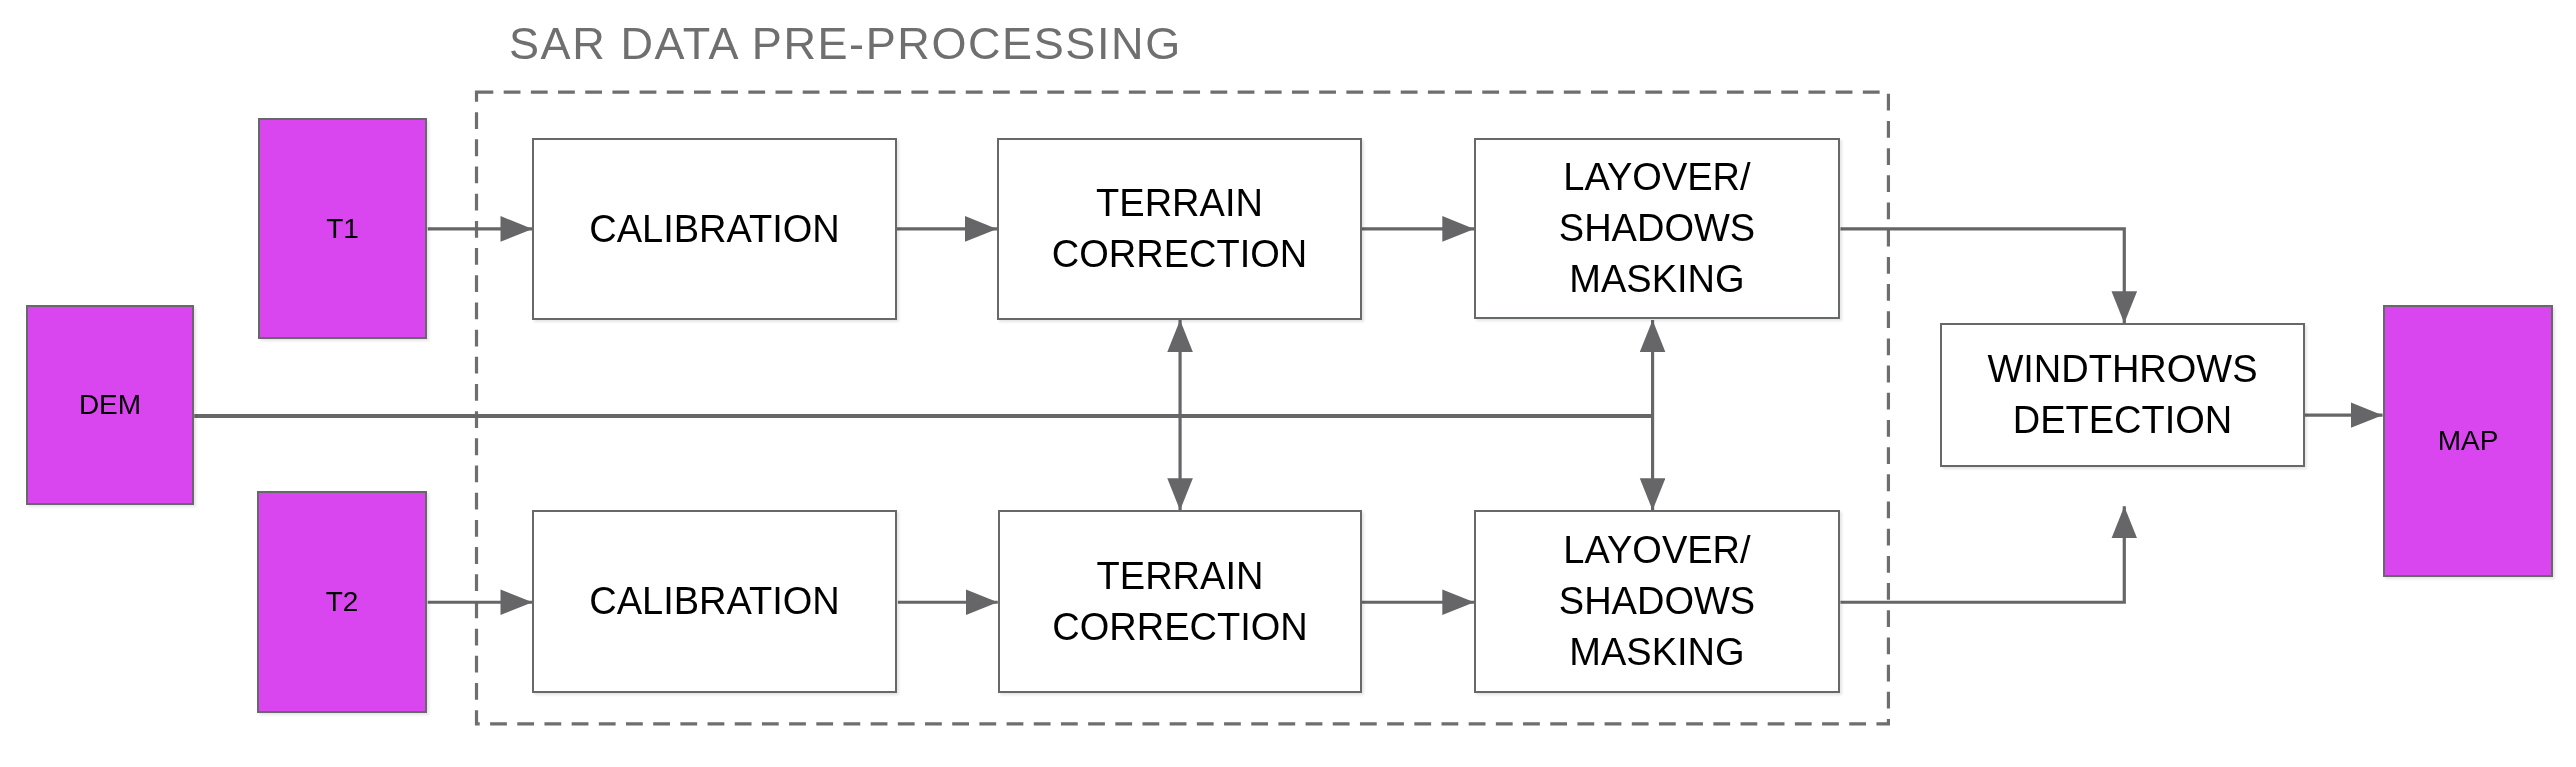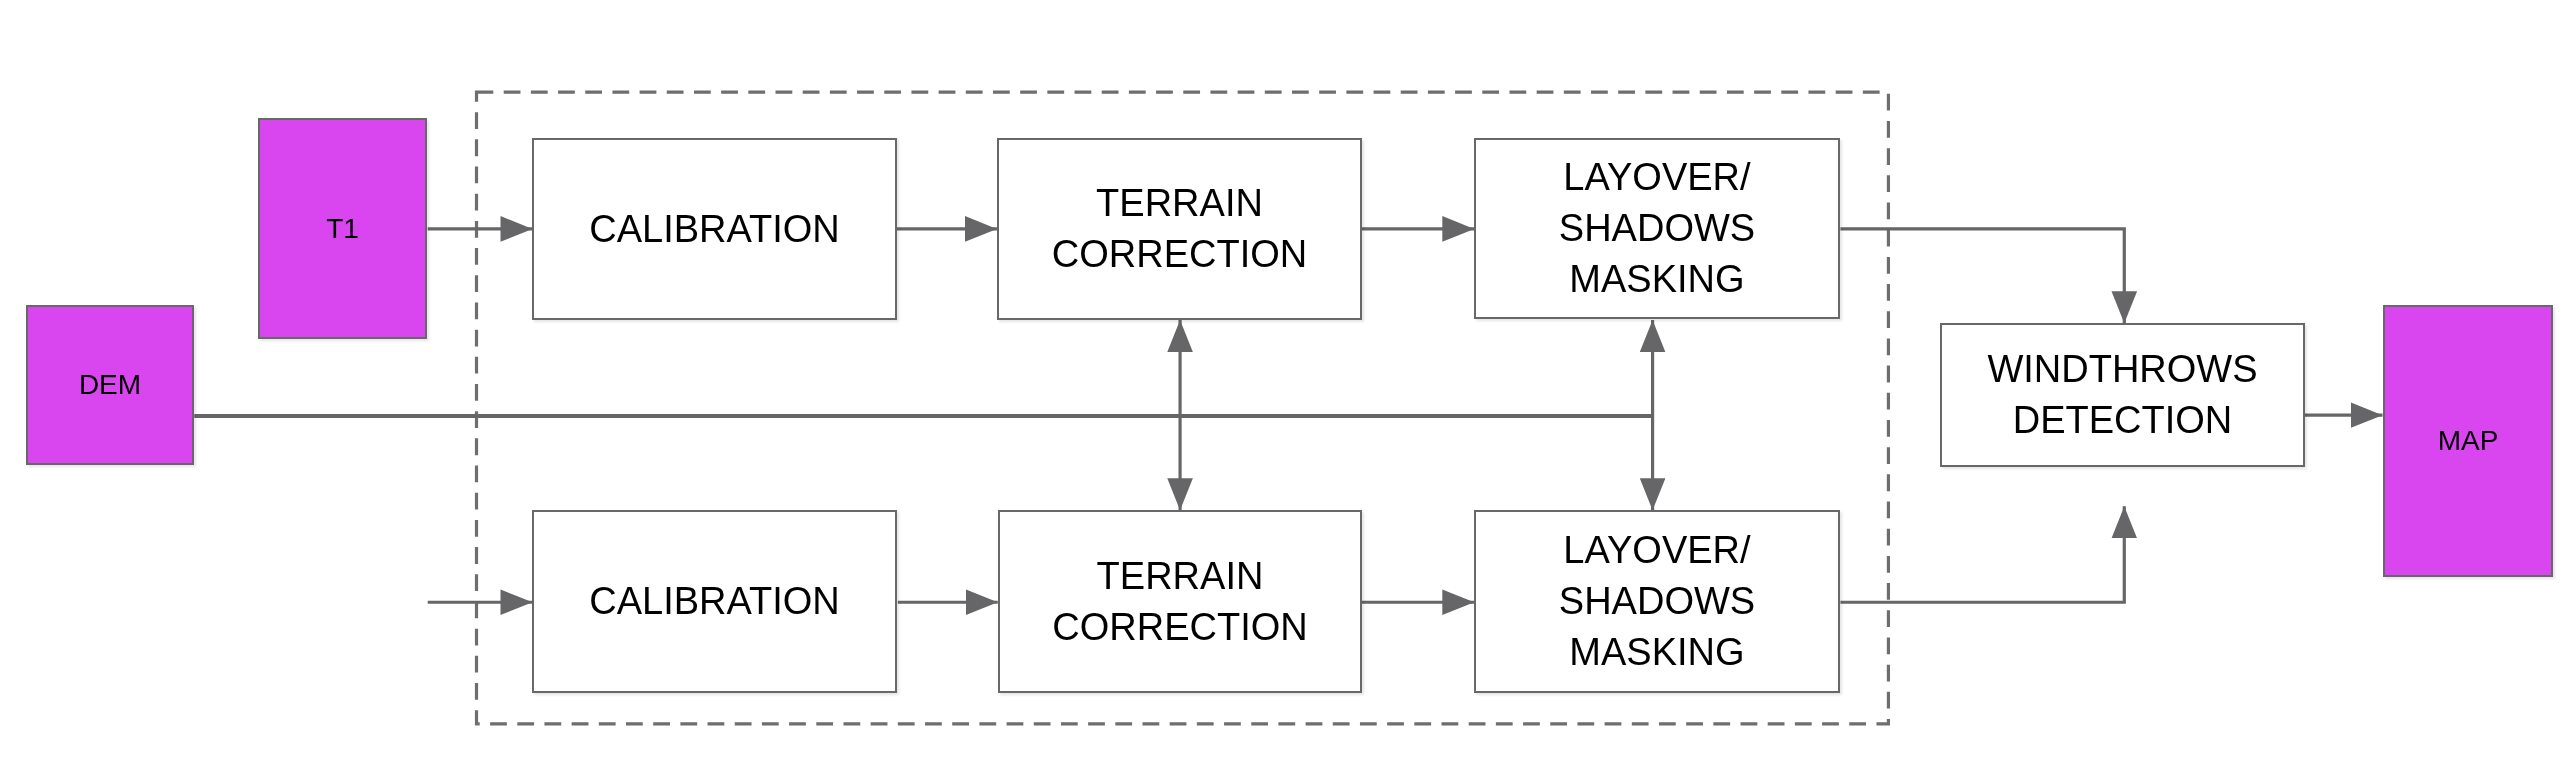--- a/index.html
+++ b/index.html
@@ -62,25 +62,29 @@
     <path d="M1476,520 V638" fill="none" stroke="#666668" stroke-width="4" marker-end="url(#ah)"></path>
     <path d="M2067,520 V400" fill="none" stroke="#666668" stroke-width="4" marker-end="url(#ah)"></path>
     <path d="M2067,520 V638" fill="none" stroke="#666668" stroke-width="4" marker-end="url(#ah)"></path>
 
     <path d="M2302,286 H2657 V404" fill="none" stroke="#666668" stroke-width="4" marker-end="url(#ah)"></path>
     <path d="M2302,753 H2657 V633" fill="none" stroke="#666668" stroke-width="4" marker-end="url(#ah)"></path>
 
     <path d="M2883,519 H2980" fill="none" stroke="#666668" stroke-width="4" marker-end="url(#ah)"></path>
   </svg>
 
+  <div class="group-title">SAR DATA PRE-PROCESSING</div>
 
   <div class="node terminal" style="left:258px;top:118px;width:169px;height:221px;">
     <span>T1</span>
   </div>
-  <div class="node terminal" style="left:26px;top:305px;width:168px;height:160px;">
+  <div class="node terminal" style="left:257px;top:491px;width:170px;height:222px;">
+    <span>T2</span>
+  </div>
+  <div class="node terminal" style="left:26px;top:305px;width:168px;height:200px;">
     <span>DEM</span>
   </div>
   <div class="node terminal" style="left:2383px;top:305px;width:170px;height:272px;">
     <span>MAP</span>
   </div>
 
   <div class="node process" style="left:532px;top:138px;width:365px;height:182px;">
     <span>CALIBRATION</span>
   </div>
   <div class="node process" style="left:997px;top:138px;width:365px;height:182px;">

